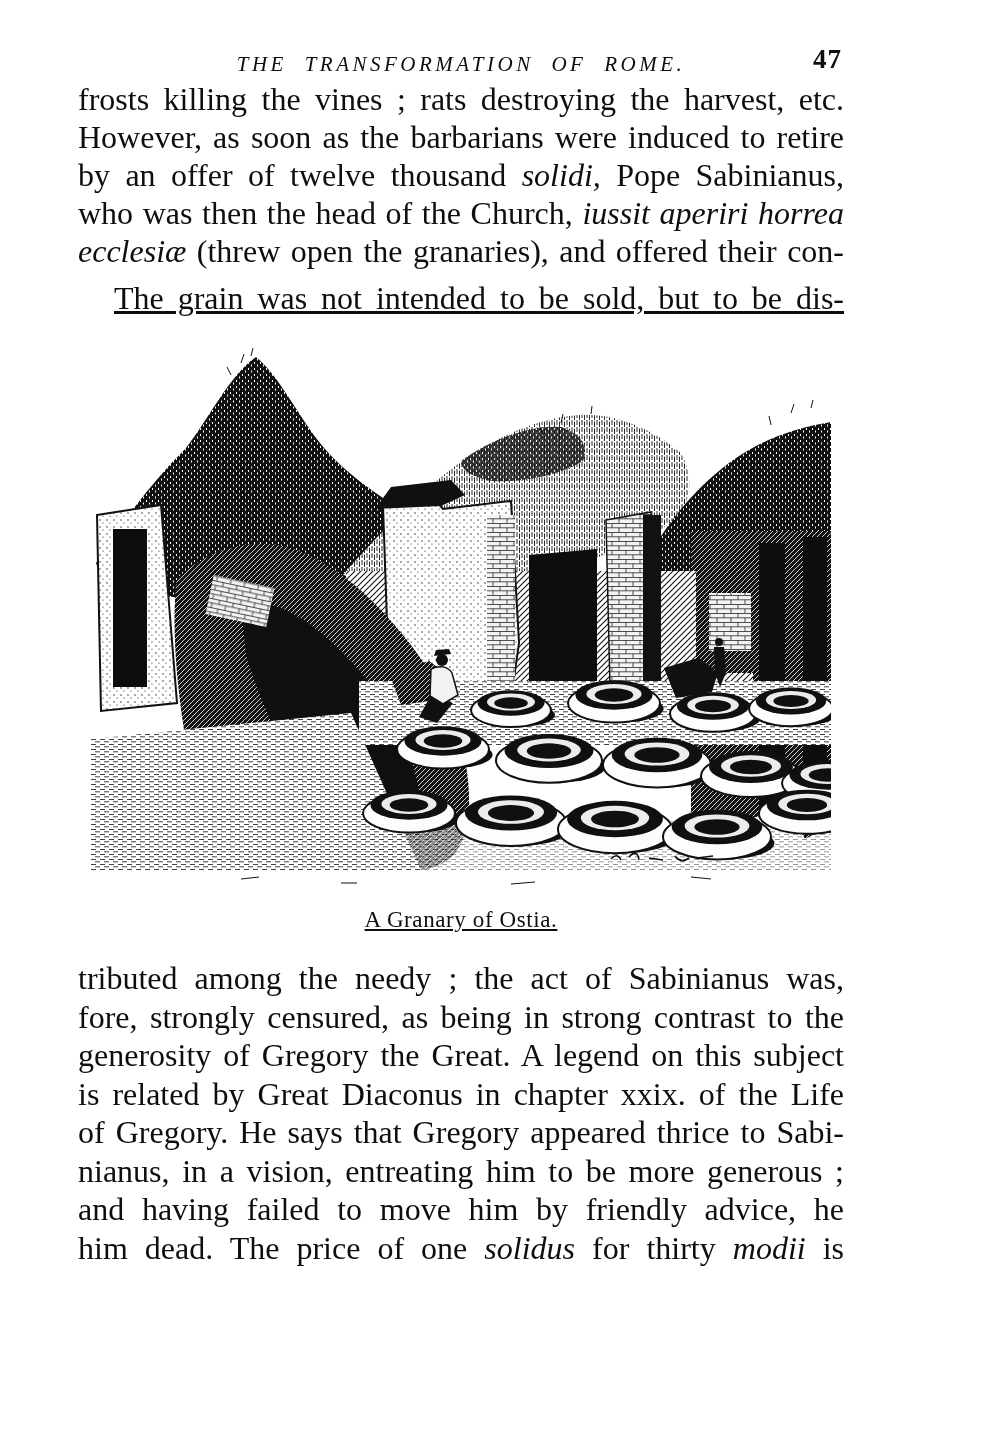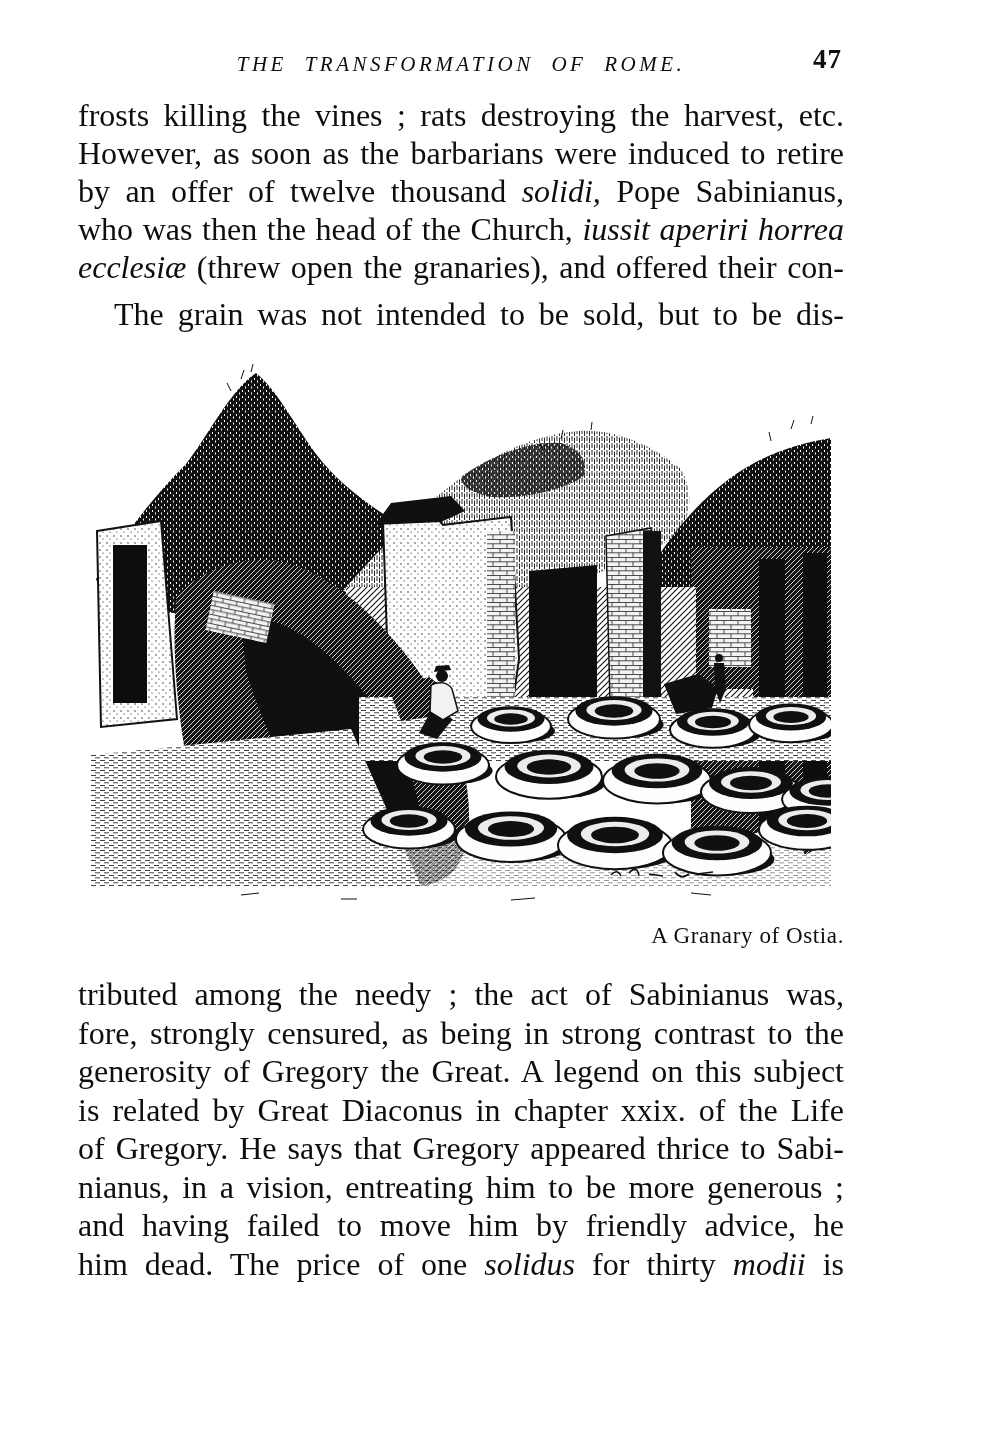--- a/index.html
+++ b/index.html
@@ -4,40 +4,40 @@
 <style>
   :root { --ink:#0e0e0e; --paper:#ffffff; }
   html,body { margin:0; padding:0; background:#ffffff; }
   .page {
     position:relative; width:1000px; height:1430px;
     background:var(--paper); color:var(--ink);
     font-family:"Liberation Serif", serif; overflow:hidden;
   }
   .text-block { position:absolute; left:78px; top:46px; width:766px; }
 
-  .running-head { position:relative; height:34px; margin-bottom:16px; }
+  .running-head { position:relative; height:34px; }
   .head-title {
     text-align:center; font-style:italic; font-size:21px;
     letter-spacing:3.5px; word-spacing:9px; padding-top:6px;
   }
   .page-number {
     position:absolute; right:2px; top:-2px;
     font-size:27px; font-weight:bold; letter-spacing:1px;
   }
 
   .para { font-size:32px; line-height:38px; word-spacing:1.5px; }
   .para .line { text-align:justify; text-align-last:justify; height:38px; overflow:hidden; }
   .para .line.flush { text-align-last:left; }
-  .para .line.indent { text-indent:36px; }
+  .para .line.indent { text-indent:36px;text-decoration:underline; }
   .para i { font-style:italic; }
   .p2 { margin-top:9px; }
   .lower { margin-top:26px; line-height:38.5px; }
   .lower .line { height:38.5px; }
 
-  .figure { margin:26px 0 0 0; text-align:right; }
+  .figure { margin:26px 0 0 0; text-align:center;text-decoration:underline; }
   .figure svg { display:block; margin:0 auto; }
   .caption { margin-top:16px; font-size:23px; letter-spacing:0.6px; }
 </style>
 </head>
 <body>
 
 <div class="page">
   <div class="text-block">
 
     <div class="running-head">

